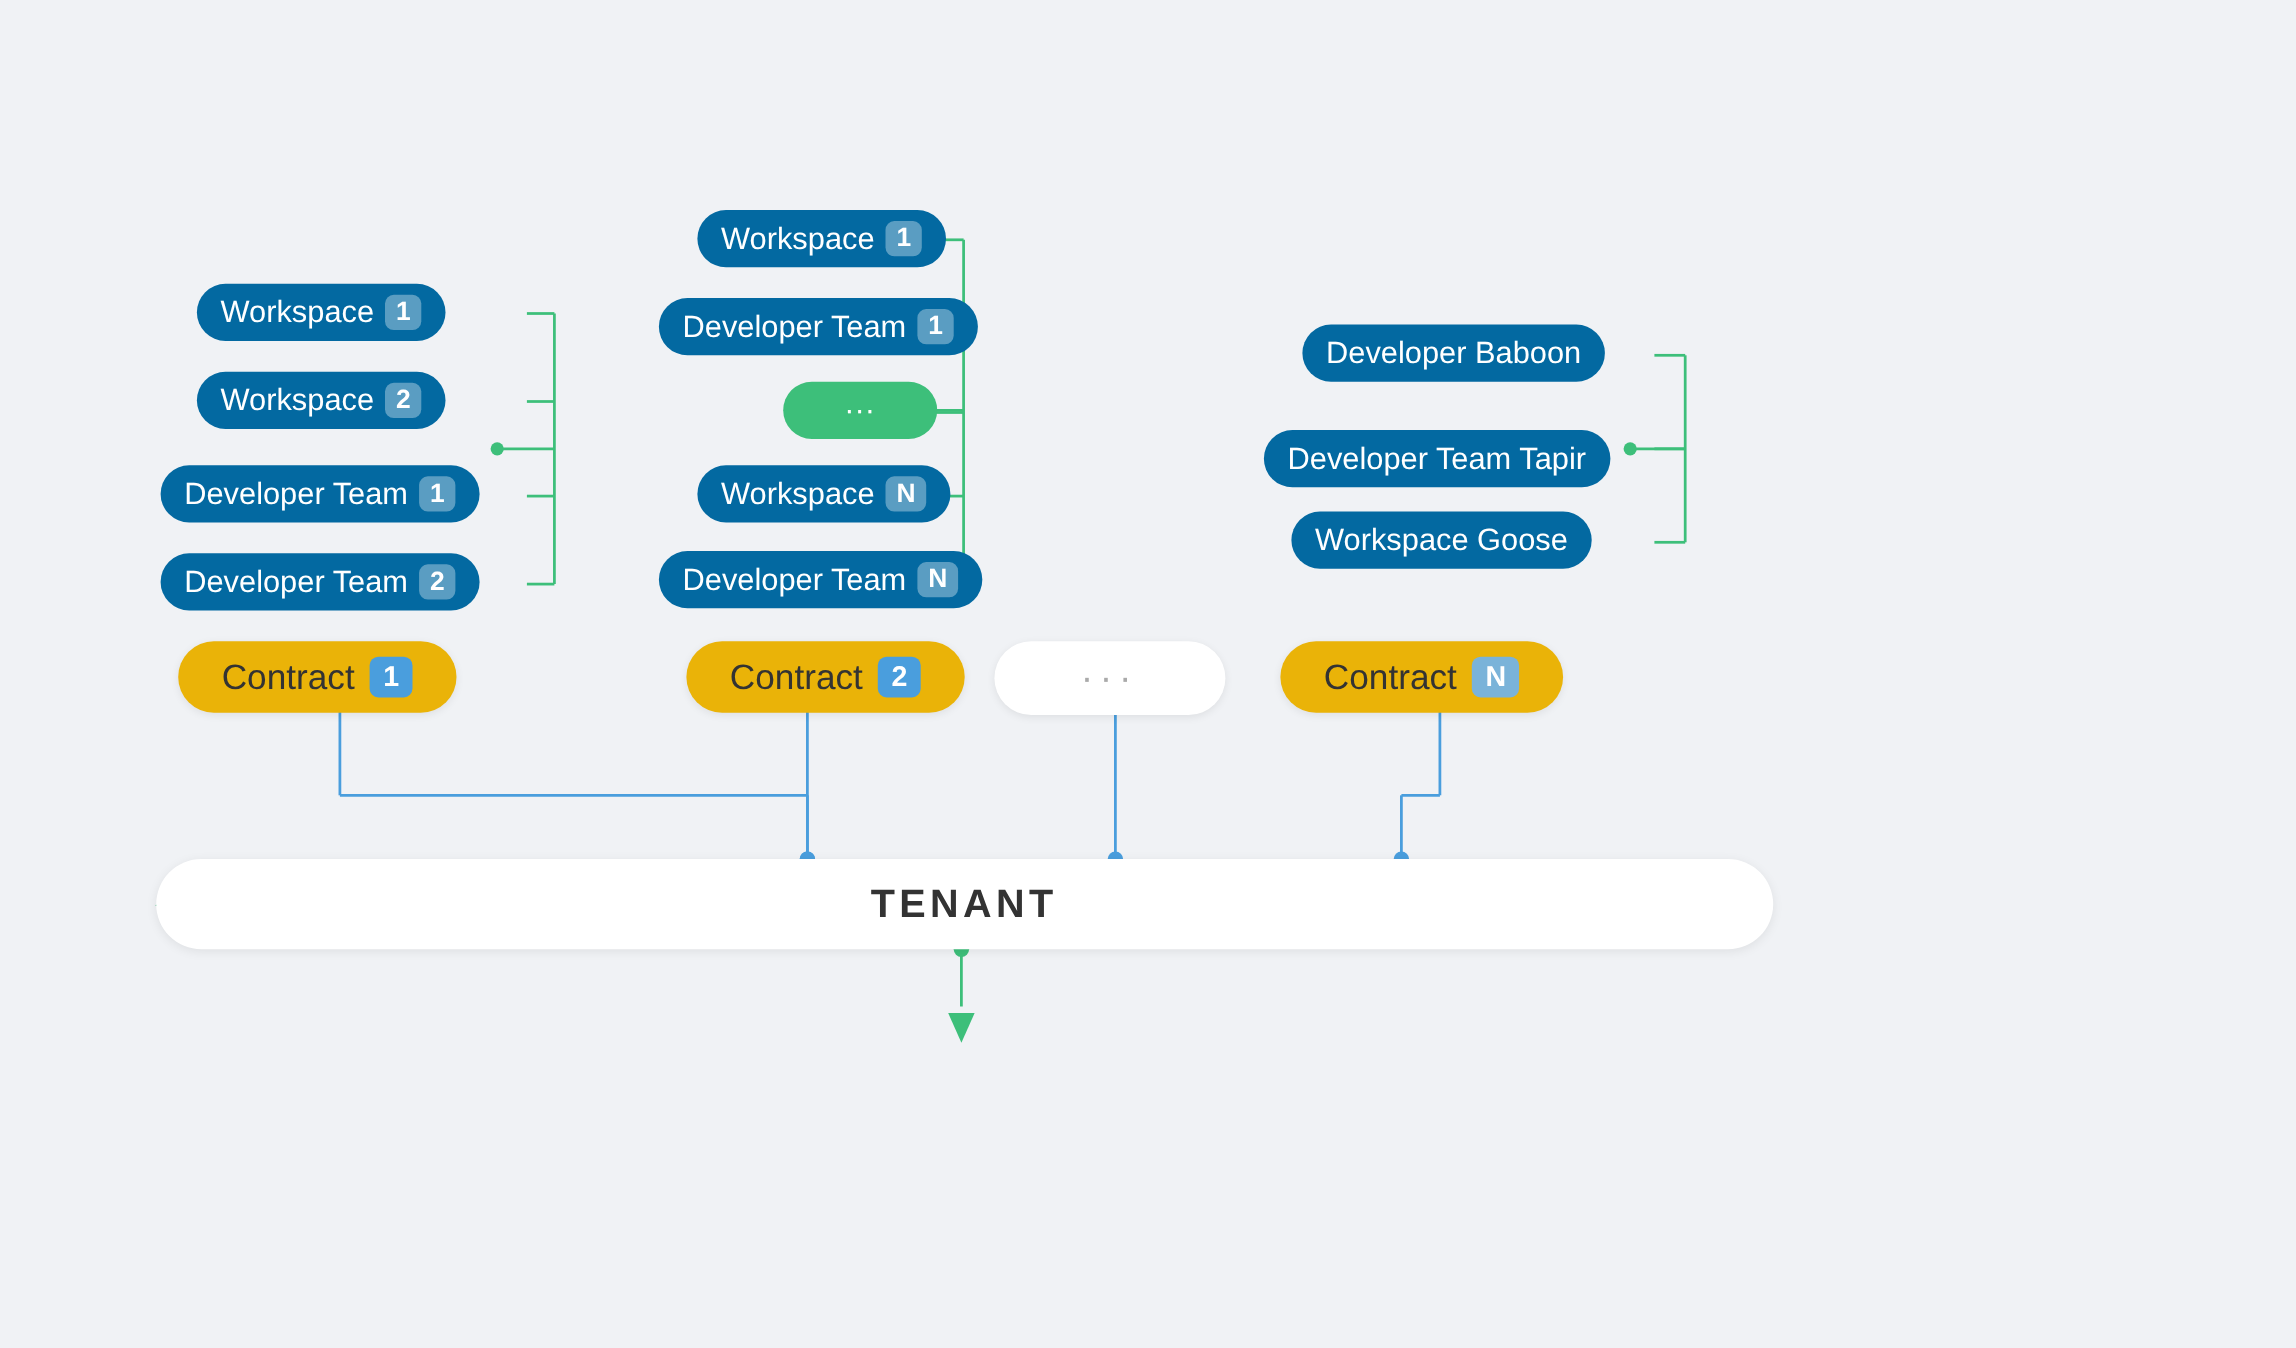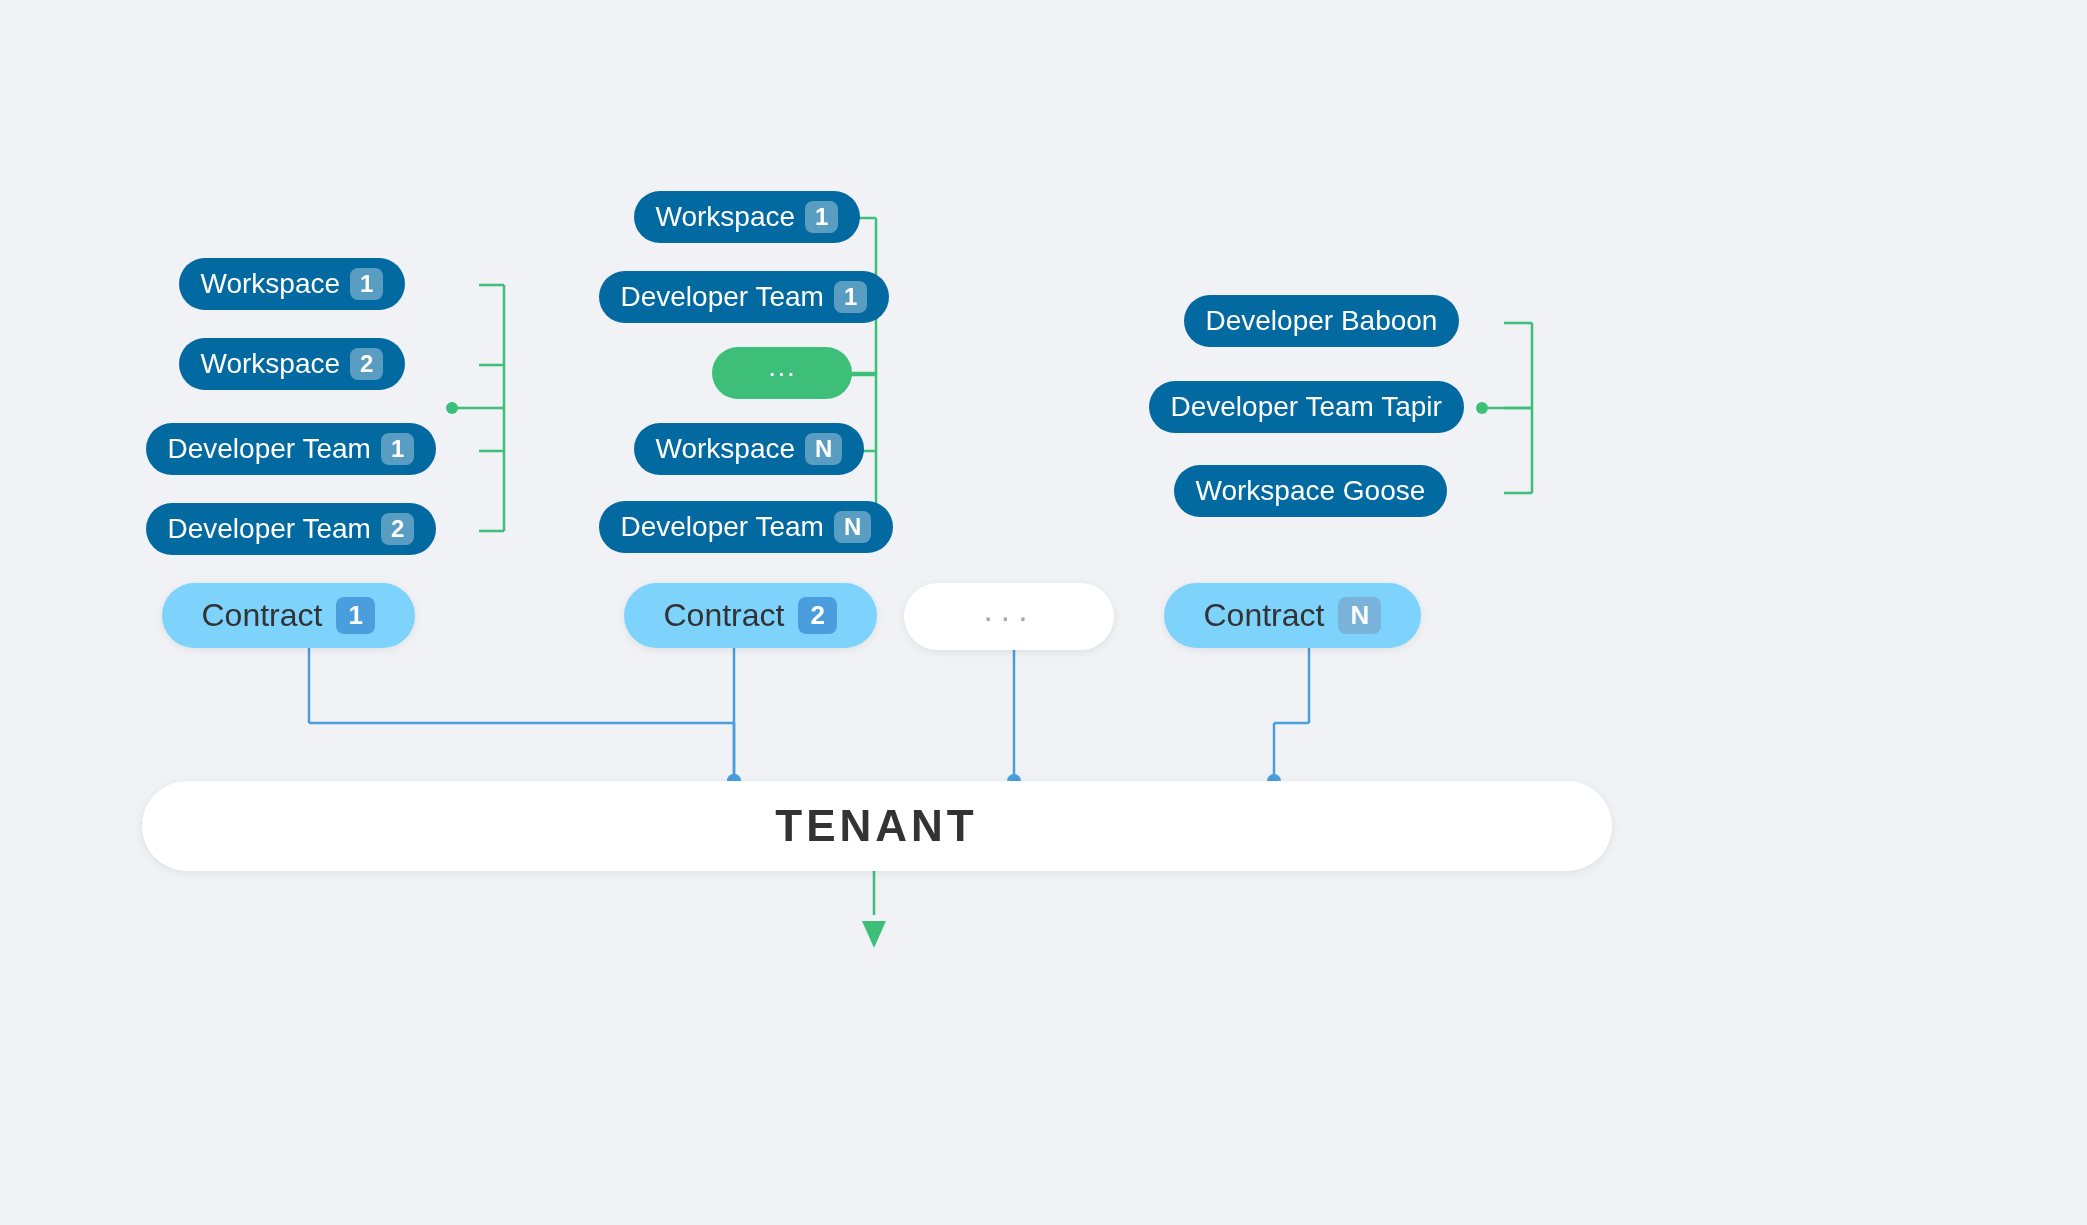--- a/index.html
+++ b/index.html
@@ -40,21 +40,21 @@
       background: rgba(255,255,255,0.35);
       border-radius: 8px;
       padding: 2px 10px;
       font-size: 24px;
       font-weight: 600;
       color: white;
     }
 
     
     .contract-pill {
-      background: #7dd3fc;
+      background: #eab308;
       border-radius: 50px;
       padding: 14px 40px;
       font-size: 32px;
       font-weight: 400;
       color: #333;
       display: flex;
       align-items: center;
       gap: 14px;
       position: absolute;
       box-shadow: 0 2px 8px rgba(0,0,0,0.08);
@@ -76,21 +76,21 @@
       padding: 3px 12px;
       font-size: 26px;
       font-weight: 600;
     }
 
     
     .tenant-pill {
       background: white;
       border-radius: 50px;
       padding: 20px 80px;
-      font-size: 44px;
+      font-size: 36px;
       font-weight: 700;
       color: #333;
       letter-spacing: 4px;
       position: absolute;
       box-shadow: 0 2px 10px rgba(0,0,0,0.08);
     }
 
     
     .dots-pill {
       background: #3dbf7a;
@@ -243,21 +243,21 @@
     <span class="badge-blue">2</span>
   </div>
 
   <div class="dots-contract" style="left:810px; top:520px; width:210px;">
     <span style="color:#aaa; font-size:34px; letter-spacing:6px;">···</span>
   </div>
 
   <div class="green-pill" style="left:1090px; top:232px;">
     <span>Developer Baboon</span>
   </div>
-  <div class="green-pill" style="left:1055px; top:318px;">
+  <div class="green-pill" style="left:1055px; top:328px;">
     <span>Developer Team Tapir</span>
   </div>
   <div class="green-pill" style="left:1080px; top:402px;justify-content:flex-end;">
     <span>Workspace Goose</span>
   </div>
 
   <div class="contract-pill" style="left:1070px; top:520px;">
     <span>Contract</span>
     <span class="badge-gray">N</span>
   </div>

